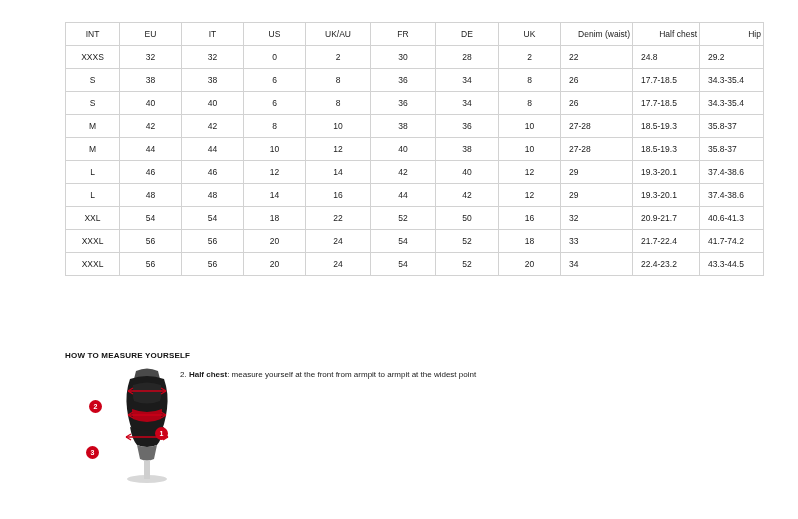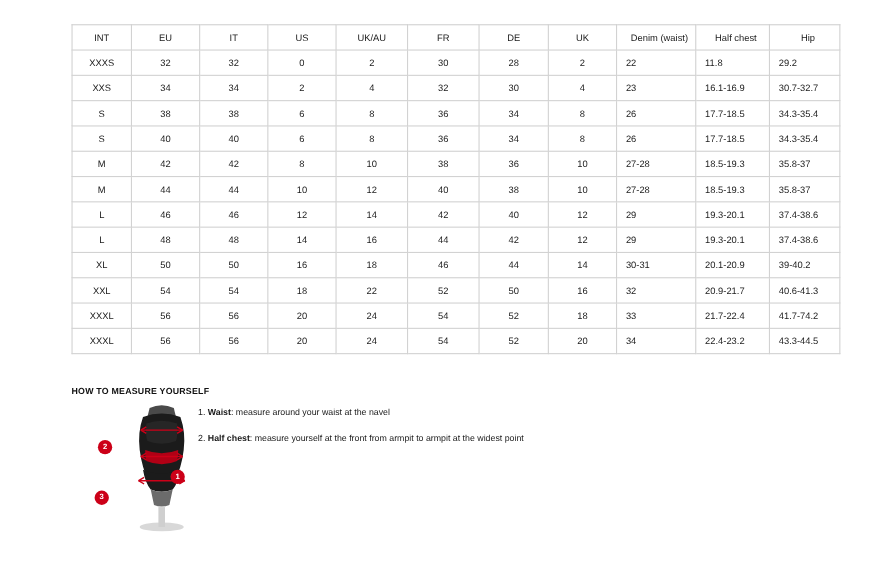--- a/index.html
+++ b/index.html
@@ -48,21 +48,21 @@
   }
   table.size-table th {
     font-weight: normal;
   }
   
   table.size-table td.left {
     text-align: left;
     padding-left: 8px;
   }
   table.size-table th.left {
-    text-align: center;
+    text-align: right;
     padding-left: 8px;
   }
 
   
   col.c0 { width: 54px; }
   col.c1 { width: 62px; }
   col.c2 { width: 62px; }
   col.c3 { width: 62px; }
   col.c4 { width: 65px; }
   col.c5 { width: 65px; }
@@ -160,35 +160,22 @@
           <tr>
             <td>XXXS</td>
             <td>32</td>
             <td>32</td>
             <td>0</td>
             <td>2</td>
             <td>30</td>
             <td>28</td>
             <td>2</td>
             <td class="left">22</td>
-            <td class="left">11.8</td>
+            <td class="left">24.8</td>
             <td class="left">29.2</td>
-          </tr>
-          <tr>
-            <td>XXS</td>
-            <td>34</td>
-            <td>34</td>
-            <td>2</td>
-            <td>4</td>
-            <td>32</td>
-            <td>30</td>
-            <td>4</td>
-            <td class="left">23</td>
-            <td class="left">16.1-16.9</td>
-            <td class="left">30.7-32.7</td>
           </tr>
           <tr>
             <td>S</td>
             <td>38</td>
             <td>38</td>
             <td>6</td>
             <td>8</td>
             <td>36</td>
             <td>34</td>
             <td>8</td>
@@ -255,33 +242,20 @@
             <td>14</td>
             <td>16</td>
             <td>44</td>
             <td>42</td>
             <td>12</td>
             <td class="left">29</td>
             <td class="left">19.3-20.1</td>
             <td class="left">37.4-38.6</td>
           </tr>
           <tr>
-            <td>XL</td>
-            <td>50</td>
-            <td>50</td>
-            <td>16</td>
-            <td>18</td>
-            <td>46</td>
-            <td>44</td>
-            <td>14</td>
-            <td class="left">30-31</td>
-            <td class="left">20.1-20.9</td>
-            <td class="left">39-40.2</td>
-          </tr>
-          <tr>
             <td>XXL</td>
             <td>54</td>
             <td>54</td>
             <td>18</td>
             <td>22</td>
             <td>52</td>
             <td>50</td>
             <td>16</td>
             <td class="left">32</td>
             <td class="left">20.9-21.7</td>
@@ -362,22 +336,18 @@
       </g>
     </svg>
   </div>
 
   <div class="marker m1">1</div>
   <div class="marker m2">2</div>
   <div class="marker m3">3</div>
 
   <div class="steps">
     <div class="step">
-      <span>1.</span>
-      <b>Waist</b><span>: measure around your waist at the navel</span>
-    </div>
-    <div class="step">
       <span>2.</span>
       <b>Half chest</b><span>: measure yourself at the front from armpit to armpit at the widest point</span>
     </div>
   </div>
 
 </div>
 
 </body></html>

